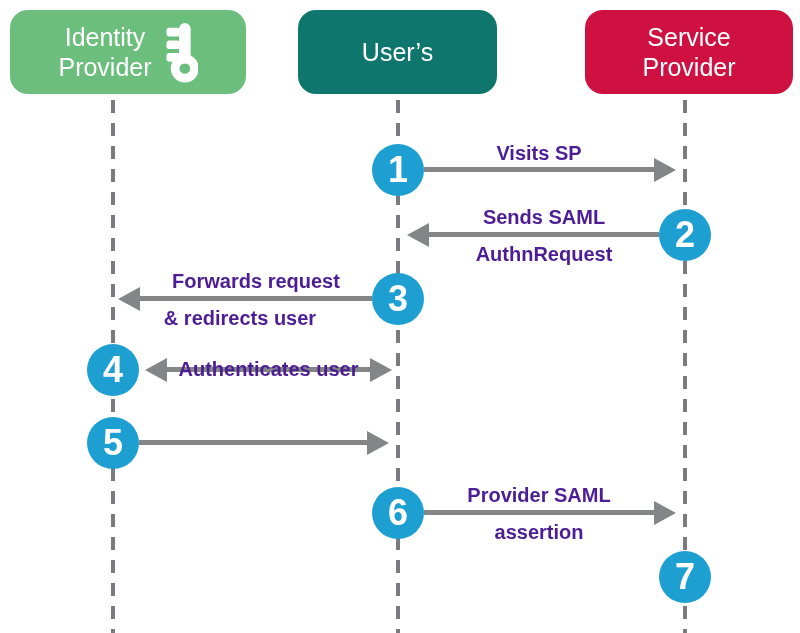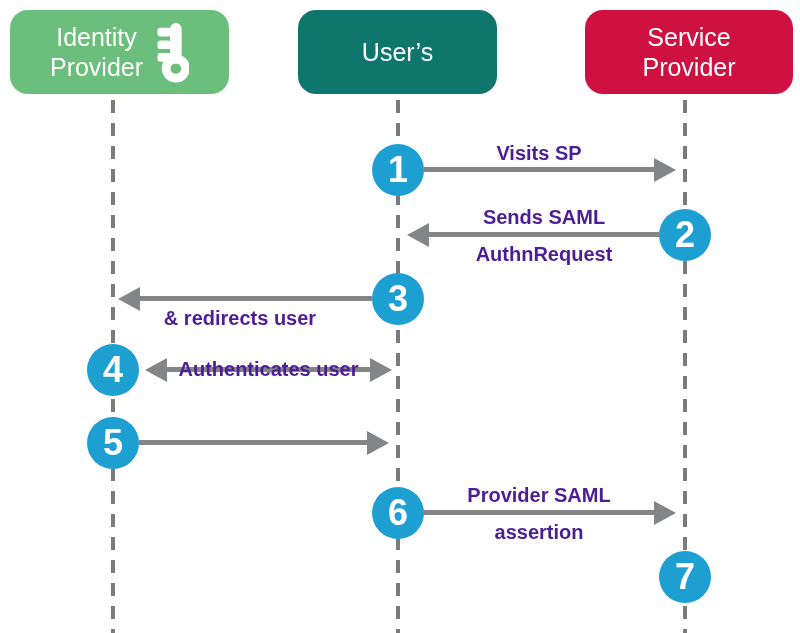--- a/index.html
+++ b/index.html
@@ -24,21 +24,21 @@
     border-radius: 18px;
     color: #ffffff;
     display: flex;
     align-items: center;
     justify-content: center;
     gap: 10px;
     font-size: 25px;
     line-height: 1.22;
     text-align: center;
   }
-  .lane-idp     { left: 10px;  width: 219px; background: #6CBE7D; }
+  .lane-idp     { left: 10px;  width: 236px; background: #6CBE7D; }
   .lane-browser { left: 298px; width: 199px; background: #0f766e; }
   .lane-sp      { left: 585px; width: 208px; background: #CF1142; }
   .lane-label { display: block; }
   .key-svg { width: 36px; height: 62px; display: block; }
 
   
   .lifeline {
     position: absolute;
     top: 100px;
     height: 533px;
@@ -171,20 +171,21 @@
   <div class="arrow-line line-2"></div>
   <div class="head-left head-2"></div>
   <div class="msg msg-2a">Sends SAML</div>
   <div class="msg msg-2b">AuthnRequest</div>
   <div class="badge badge-2">
       <span>2</span>
     </div>
 
   <div class="arrow-line line-3"></div>
   <div class="head-left head-3"></div>
+  <div class="msg msg-3a">Forwards request</div>
   <div class="msg msg-3b">&amp; redirects user</div>
   <div class="badge badge-3">
       <span>3</span>
     </div>
 
   <div class="arrow-line line-4"></div>
   <div class="head-left head-4a"></div>
   <div class="head-right head-4b"></div>
   <div class="msg msg-4a">Authenticates user</div>
   <div class="badge badge-4">

